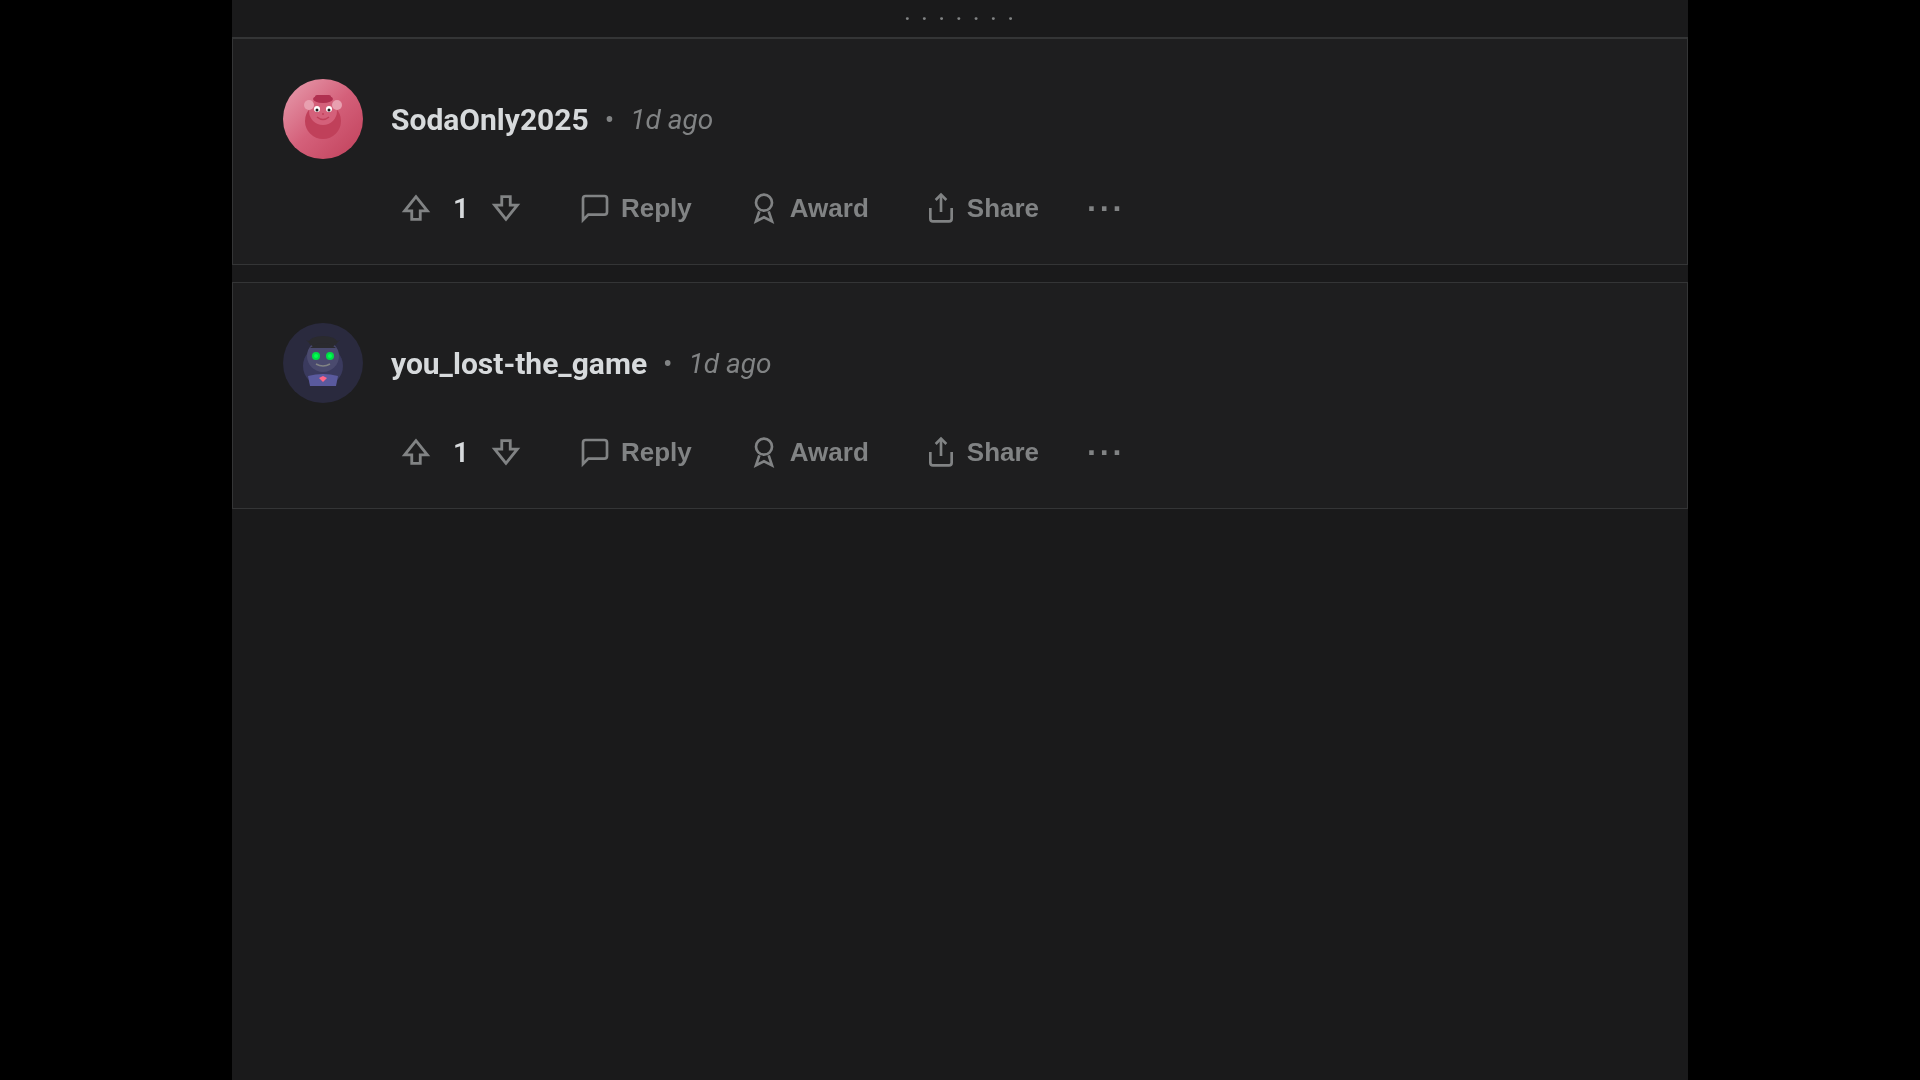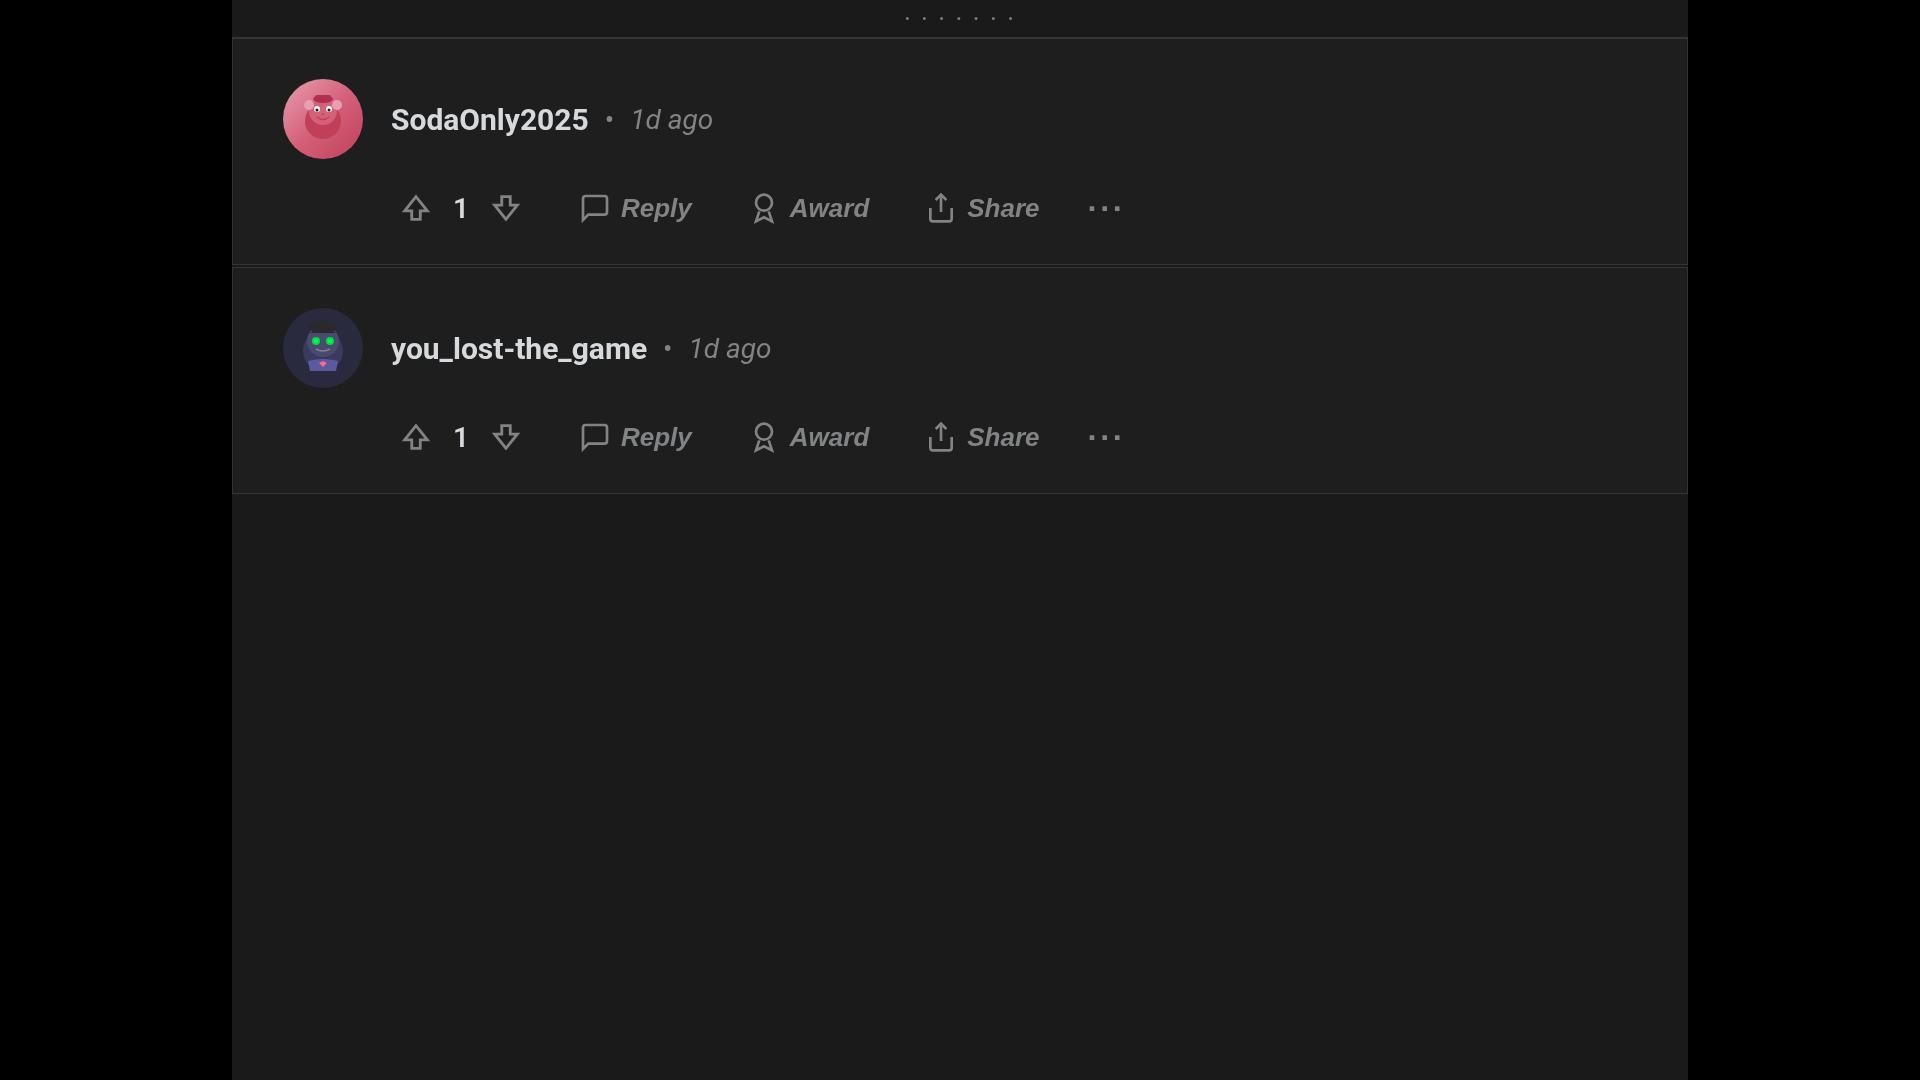--- a/index.html
+++ b/index.html
@@ -46,21 +46,21 @@
       background-color: #1e1e1f;
       border: 1px solid #343536;
       padding: 40px 64px 35px 50px;
     }
 
     .comment-card:first-of-type {
       margin-top: 0;
     }
 
     .comment-card + .comment-card {
-      margin-top: 2px;
+      margin-top: 17px;
     }
 
     .comment-header {
       display: flex;
       align-items: center;
       margin-bottom: 28px;
     }
 
     .avatar {
       width: 80px;
@@ -138,21 +138,20 @@
       display: flex;
       align-items: center;
       gap: 10px;
       color: #818384;
       font-size: 26px;
       font-weight: 600;
       cursor: pointer;
       background: none;
       border: none;
       padding: 4px 8px;
-      font-style: italic;
     }
 
     .vote-count {
       color: #d7dadc;
       font-size: 28px;
       font-weight: 600;
     }
 
     .more-btn {
       color: #818384;

